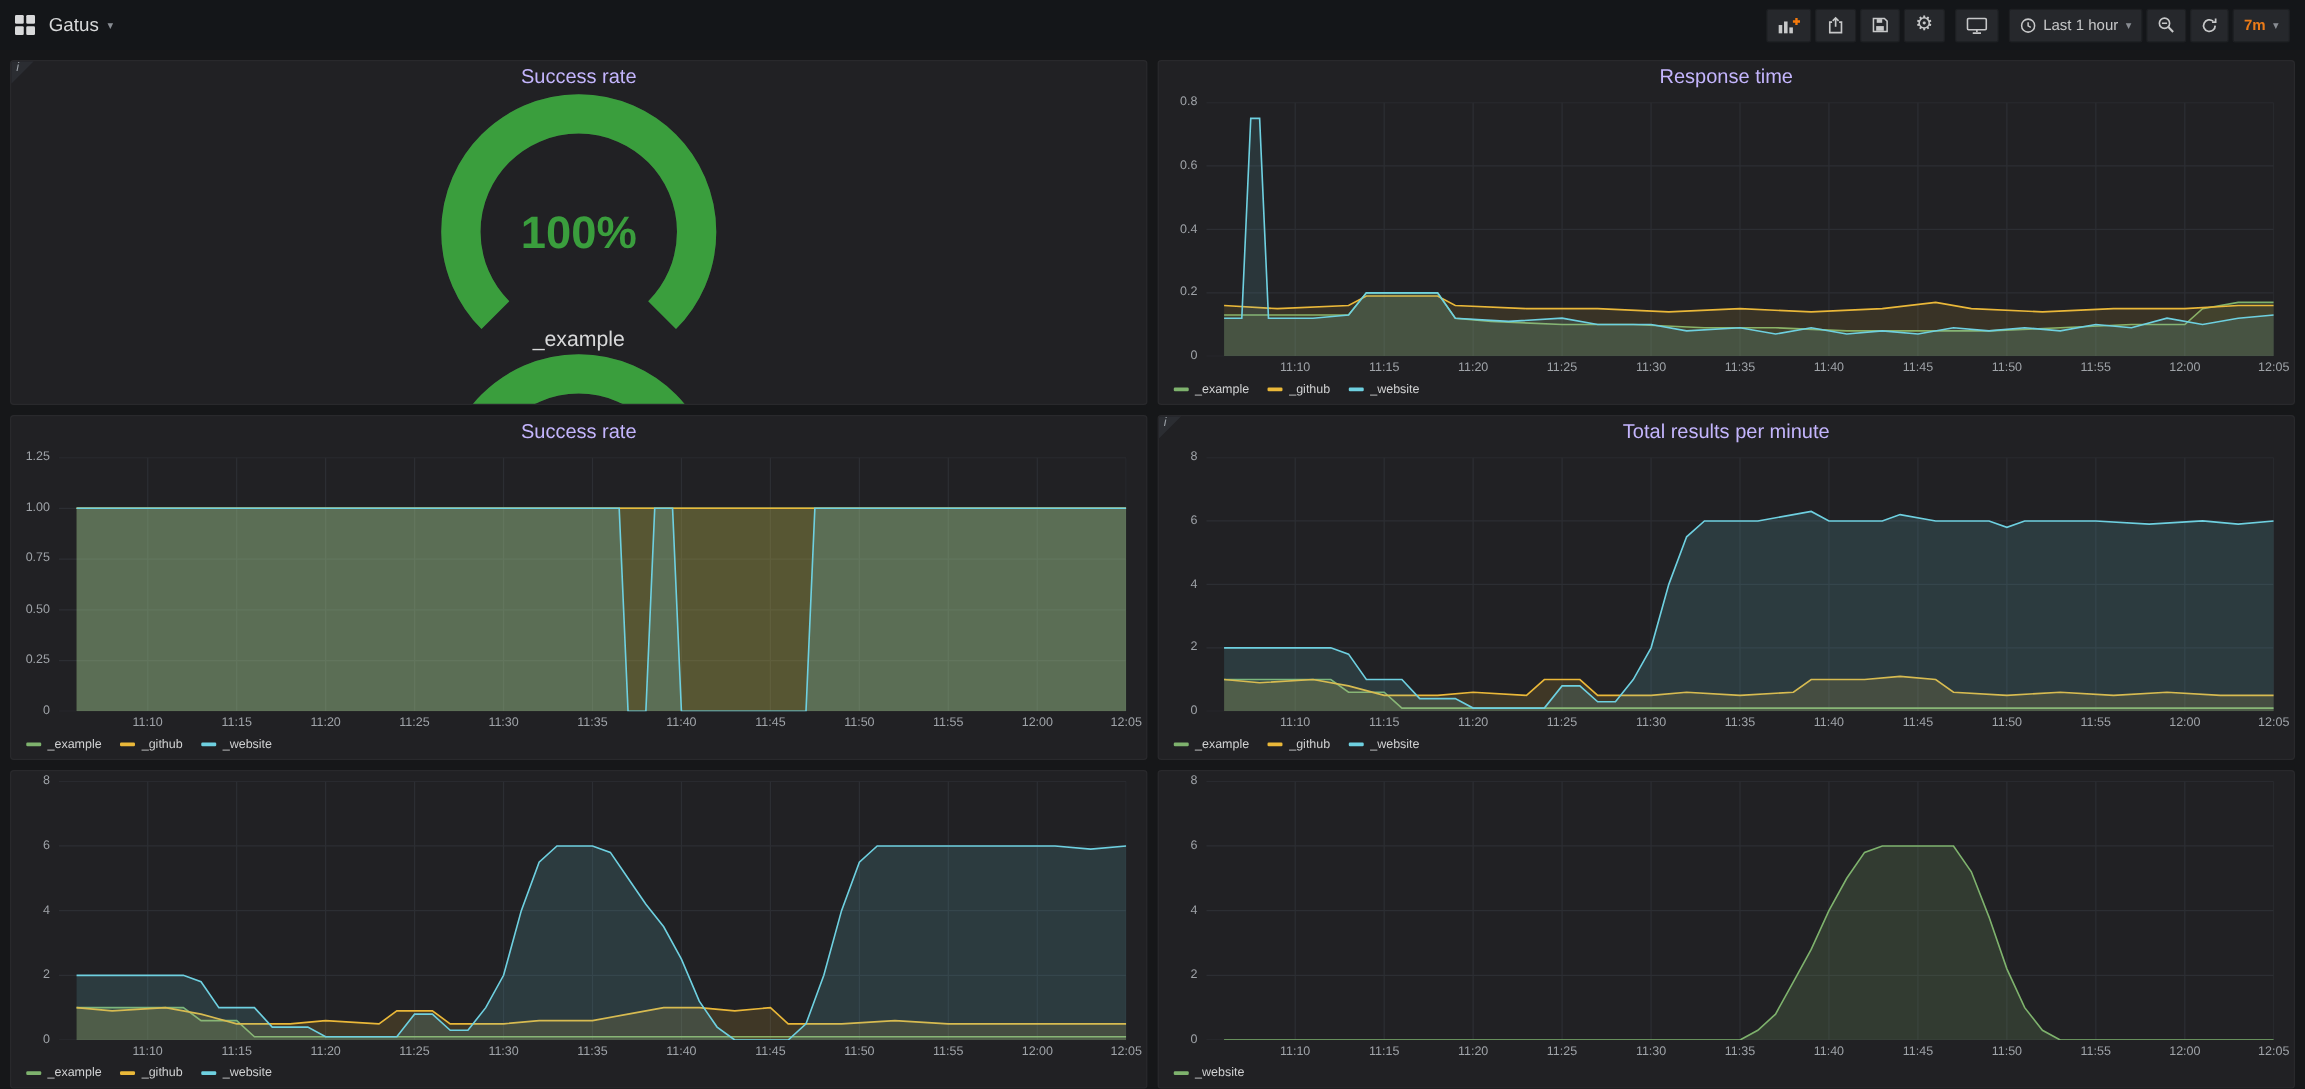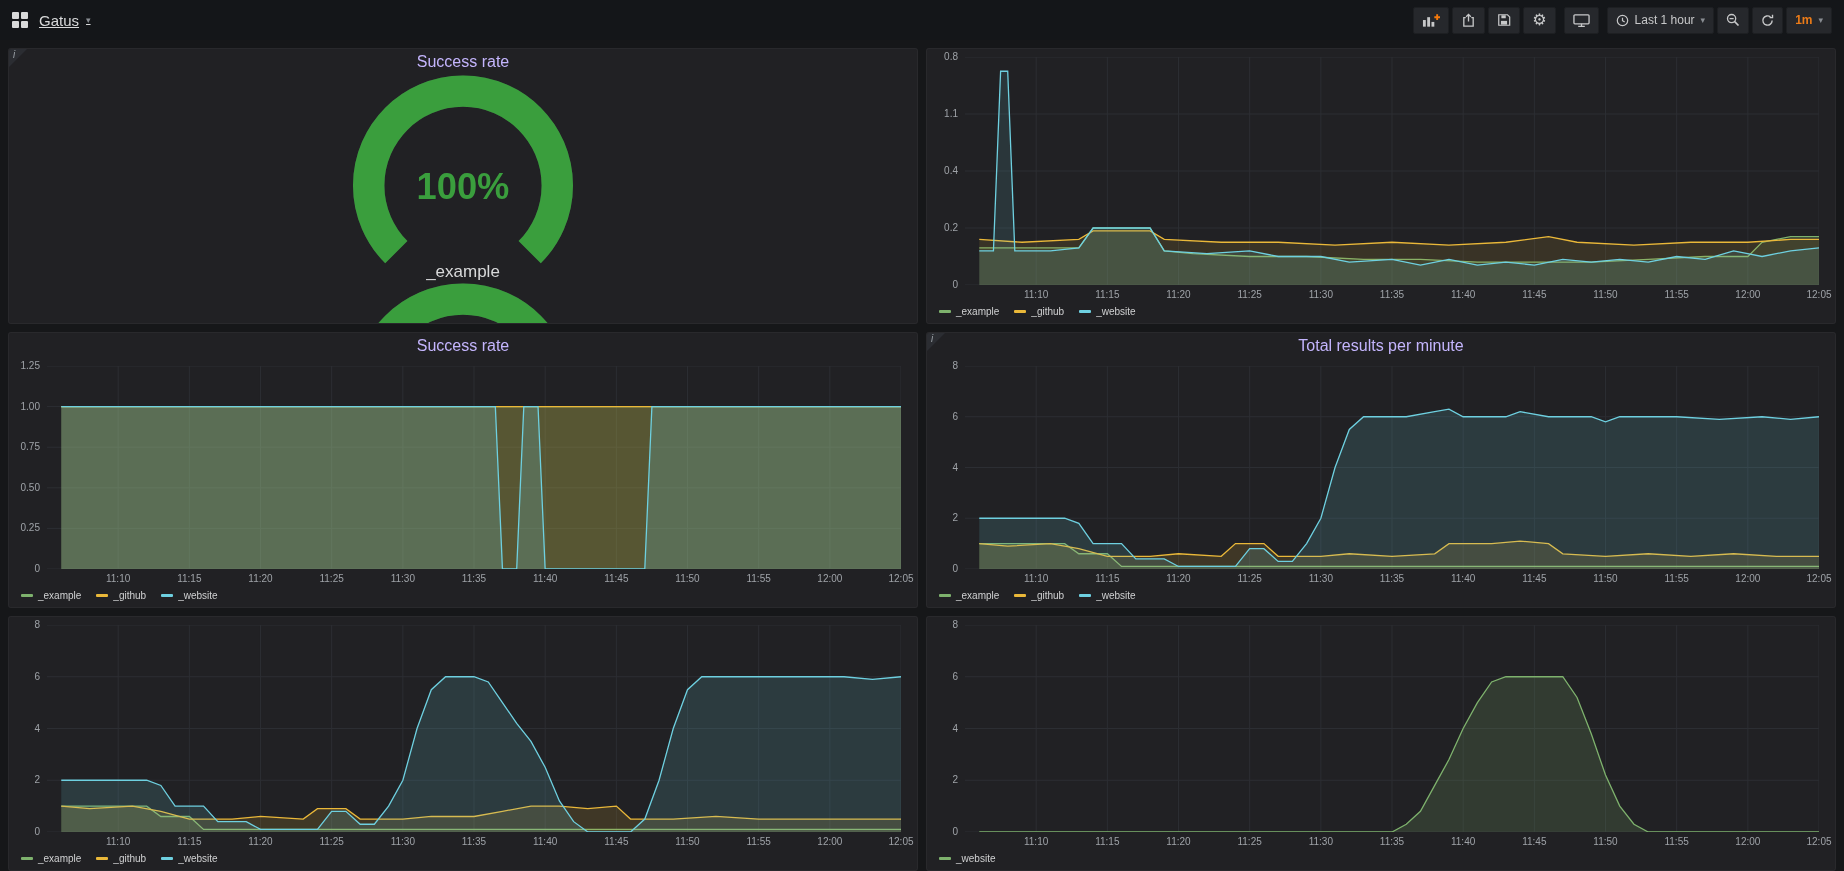--- a/index.html
+++ b/index.html
@@ -5,21 +5,21 @@
   html,body{margin:0;padding:0;}
   body{
     width:1844px;height:871px;overflow:hidden;
     background:#161719;color:#d8d9da;
     font-family:"Liberation Sans","DejaVu Sans",sans-serif;
     position:relative;
   }
   
   .navbar{height:40px;display:flex;align-items:center;justify-content:space-between;
     padding:0 12px;background:#141619;}
-  .nav-left{display:flex;align-items:center;gap:11px;text-decoration:underline;}
+  .nav-left{display:flex;align-items:center;gap:11px;}
   .logo-grid{display:grid;grid-template-columns:7px 7px;grid-template-rows:7px 7px;gap:2px;cursor:pointer;}
   .logo-grid div{background:#d8d9da;border-radius:1px;}
   .dash-title{font-size:15px;display:flex;align-items:center;gap:7px;cursor:pointer;color:#d8d9da;}
   .caret{color:#898d93;font-size:9px;line-height:1;}
   .nav-right{display:flex;align-items:center;}
   .nav-group{display:flex;gap:3px;}
   .nav-btn{height:27px;min-width:30px;display:flex;align-items:center;justify-content:center;gap:6px;
     background:#26282c;border:1px solid #1d1f22;border-radius:2px;color:#c7c8c9;font-size:12px;
     padding:0 8px;cursor:pointer;font-family:inherit;}
   .nav-btn svg{display:block;}
@@ -120,21 +120,21 @@
             <path d="M9.3 9.3 L13.4 13.4" stroke="#c7c8c9" stroke-width="1.8"></path>
           </svg>
       </button>
       <button class="nav-btn">
         <svg width="13" height="13" viewBox="0 0 14 14">
             <path d="M12 7 a5 5 0 1 1 -1.8 -3.85" fill="none" stroke="#c7c8c9" stroke-width="1.5"></path>
             <path d="M12.4 0.8 v3.1 h-3.1" fill="none" stroke="#c7c8c9" stroke-width="1.5"></path>
           </svg>
       </button>
       <button class="nav-btn">
-        <span class="interval">1m</span>
+        <span class="interval">7m</span>
         <span class="caret">▾</span>
       </button>
     </div>
   </div>
 </div>
 
 <div class="main">
 
   <div class="panel">
     <div class="info-corner">
@@ -154,20 +154,21 @@
           <svg viewBox="0 0 220 170">
             <path d="M 54.85 147.15 A 78 78 0 1 1 165.15 147.15" stroke="#35373c" stroke-width="26" fill="none"></path>
             <path d="M 54.85 147.15 A 78 78 0 1 1 165.15 147.15" stroke="#3a9e3d" stroke-width="26" fill="none"></path>
             <text x="110" y="103" text-anchor="middle" fill="#3a9e3d" class="gauge-value">100%</text>
           </svg>
         </div>
       </div>
   </div>
 
   <div class="panel">
+    <div class="panel-header">Response time</div>
     <div class="chart">
         <div class="plot-wrap">
           <svg class="plot-svg" viewBox="0 0 1000 1000" preserveAspectRatio="none">
             <line x1="83.33333333333333" x2="83.33333333333333" y1="0" y2="1000" stroke="#2c2e33" stroke-width="1" vector-effect="non-scaling-stroke"></line>
             <line x1="166.66666666666666" x2="166.66666666666666" y1="0" y2="1000" stroke="#2c2e33" stroke-width="1" vector-effect="non-scaling-stroke"></line>
             <line x1="250" x2="250" y1="0" y2="1000" stroke="#2c2e33" stroke-width="1" vector-effect="non-scaling-stroke"></line>
             <line x1="333.3333333333333" x2="333.3333333333333" y1="0" y2="1000" stroke="#2c2e33" stroke-width="1" vector-effect="non-scaling-stroke"></line>
             <line x1="416.6666666666667" x2="416.6666666666667" y1="0" y2="1000" stroke="#2c2e33" stroke-width="1" vector-effect="non-scaling-stroke"></line>
             <line x1="500" x2="500" y1="0" y2="1000" stroke="#2c2e33" stroke-width="1" vector-effect="non-scaling-stroke"></line>
             <line x1="583.3333333333334" x2="583.3333333333334" y1="0" y2="1000" stroke="#2c2e33" stroke-width="1" vector-effect="non-scaling-stroke"></line>
@@ -184,21 +185,21 @@
             <path d="M16.7 837.5 L66.7 837.5 L133.3 837.5 L150.0 750.0 L216.7 750.0 L233.3 850.0 L266.7 862.5 L333.3 875.0 L400.0 875.0 L466.7 887.5 L533.3 887.5 L600.0 900.0 L666.7 900.0 L733.3 900.0 L800.0 887.5 L866.7 875.0 L916.7 875.0 L933.3 812.5 L966.7 787.5 L1000.0 787.5 L 1000.0 1000 L 16.7 1000 Z" fill="#7eb26d" fill-opacity="0.12" stroke="none"></path>
             <path d="M16.7 837.5 L66.7 837.5 L133.3 837.5 L150.0 750.0 L216.7 750.0 L233.3 850.0 L266.7 862.5 L333.3 875.0 L400.0 875.0 L466.7 887.5 L533.3 887.5 L600.0 900.0 L666.7 900.0 L733.3 900.0 L800.0 887.5 L866.7 875.0 L916.7 875.0 L933.3 812.5 L966.7 787.5 L1000.0 787.5" fill="none" stroke="#7eb26d" stroke-width="1.3" vector-effect="non-scaling-stroke"></path>
             <path d="M16.7 800.0 L66.7 812.5 L133.3 800.0 L150.0 762.5 L216.7 762.5 L233.3 800.0 L300.0 812.5 L366.7 812.5 L433.3 825.0 L500.0 812.5 L566.7 825.0 L633.3 812.5 L683.3 787.5 L716.7 812.5 L783.3 825.0 L850.0 812.5 L916.7 812.5 L966.7 800.0 L1000.0 800.0 L 1000.0 1000 L 16.7 1000 Z" fill="#eab839" fill-opacity="0.12" stroke="none"></path>
             <path d="M16.7 800.0 L66.7 812.5 L133.3 800.0 L150.0 762.5 L216.7 762.5 L233.3 800.0 L300.0 812.5 L366.7 812.5 L433.3 825.0 L500.0 812.5 L566.7 825.0 L633.3 812.5 L683.3 787.5 L716.7 812.5 L783.3 825.0 L850.0 812.5 L916.7 812.5 L966.7 800.0 L1000.0 800.0" fill="none" stroke="#eab839" stroke-width="1.3" vector-effect="non-scaling-stroke"></path>
             <path d="M16.7 850.0 L33.3 850.0 L41.7 62.5 L50.0 62.5 L58.3 850.0 L100.0 850.0 L133.3 837.5 L150.0 750.0 L216.7 750.0 L233.3 850.0 L283.3 862.5 L333.3 850.0 L366.7 875.0 L416.7 875.0 L450.0 900.0 L500.0 887.5 L533.3 912.5 L566.7 887.5 L600.0 912.5 L633.3 900.0 L666.7 912.5 L700.0 887.5 L733.3 900.0 L766.7 887.5 L800.0 900.0 L833.3 875.0 L866.7 887.5 L900.0 850.0 L933.3 875.0 L966.7 850.0 L1000.0 837.5 L 1000.0 1000 L 16.7 1000 Z" fill="#6ed0e0" fill-opacity="0.12" stroke="none"></path>
             <path d="M16.7 850.0 L33.3 850.0 L41.7 62.5 L50.0 62.5 L58.3 850.0 L100.0 850.0 L133.3 837.5 L150.0 750.0 L216.7 750.0 L233.3 850.0 L283.3 862.5 L333.3 850.0 L366.7 875.0 L416.7 875.0 L450.0 900.0 L500.0 887.5 L533.3 912.5 L566.7 887.5 L600.0 912.5 L633.3 900.0 L666.7 912.5 L700.0 887.5 L733.3 900.0 L766.7 887.5 L800.0 900.0 L833.3 875.0 L866.7 887.5 L900.0 850.0 L933.3 875.0 L966.7 850.0 L1000.0 837.5" fill="none" stroke="#6ed0e0" stroke-width="1.3" vector-effect="non-scaling-stroke"></path>
           </svg>
           <div class="ylabel" style="top: calc(100% - 6px);">0</div>
           <div class="ylabel" style="top: calc(75% - 6px);">0.2</div>
           <div class="ylabel" style="top: calc(50% - 6px);">0.4</div>
-          <div class="ylabel" style="top: calc(25% - 6px);">1.1</div>
+          <div class="ylabel" style="top: calc(25% - 6px);">0.6</div>
           <div class="ylabel" style="top: calc(0% - 6px);">0.8</div>
         </div>
         <div class="xlabels">
           <div class="xlabel" style="left: 8.33%;">11:10</div>
           <div class="xlabel" style="left: 16.67%;">11:15</div>
           <div class="xlabel" style="left: 25%;">11:20</div>
           <div class="xlabel" style="left: 33.33%;">11:25</div>
           <div class="xlabel" style="left: 41.67%;">11:30</div>
           <div class="xlabel" style="left: 50%;">11:35</div>
           <div class="xlabel" style="left: 58.33%;">11:40</div>

